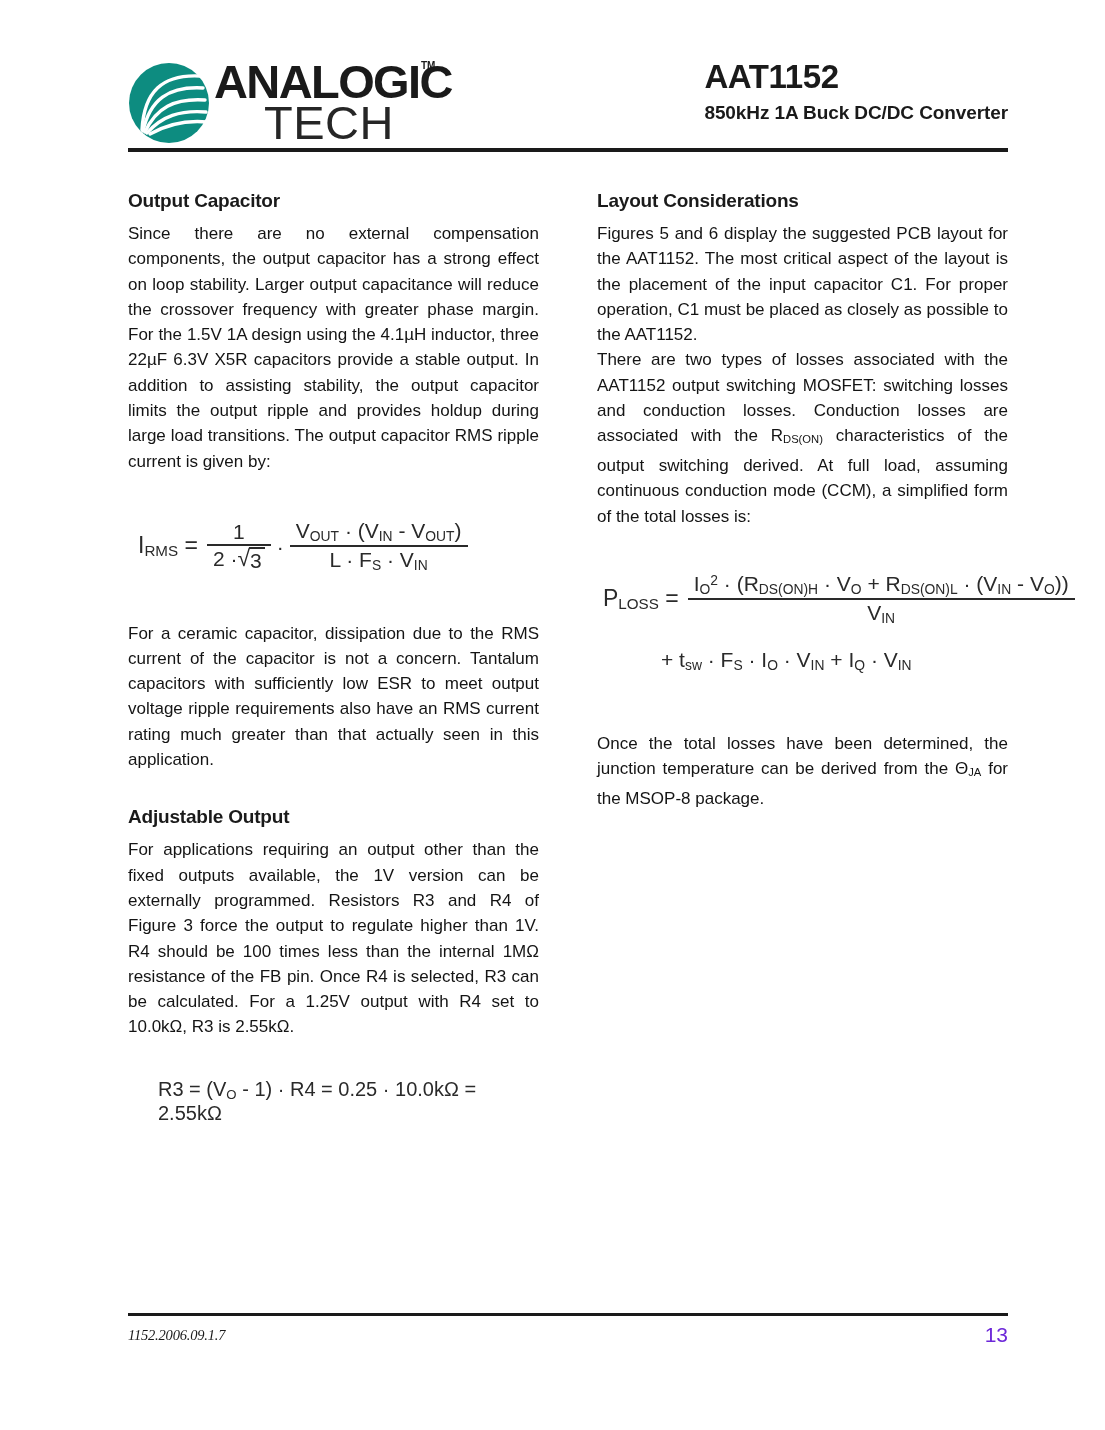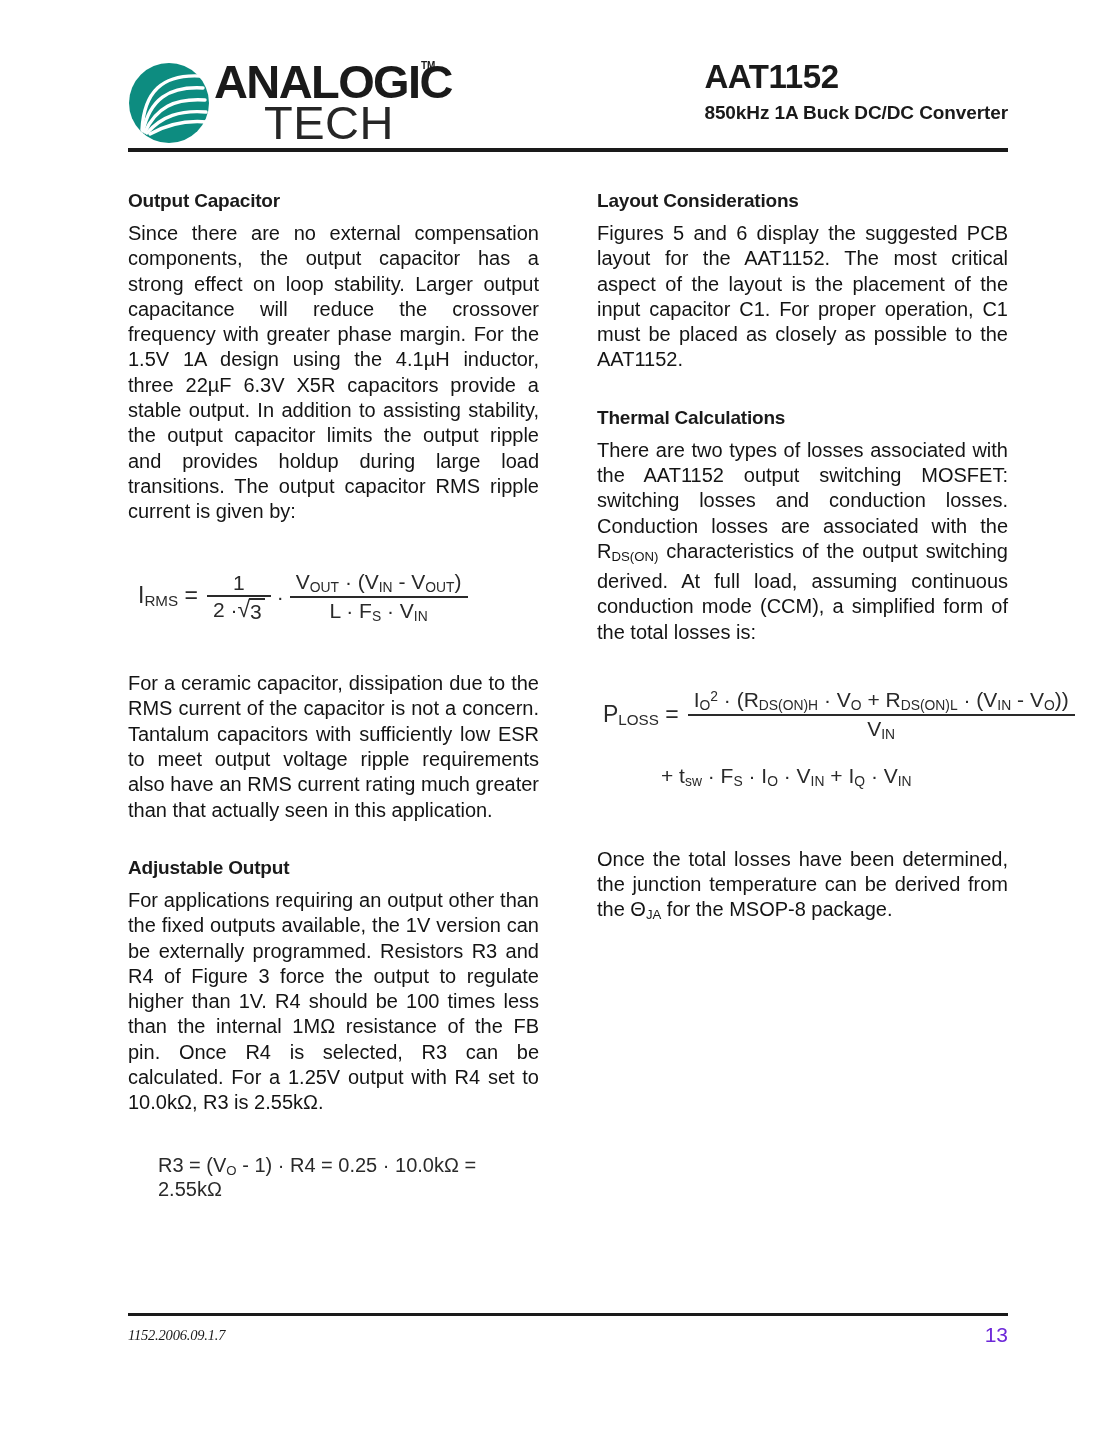--- a/index.html
+++ b/index.html
@@ -125,21 +125,21 @@
   h2.section {
     font-size: 19px;
     font-weight: bold;
     margin: 0 0 9px 0;
     letter-spacing: -0.2px;
     color: #1a1a1a;
   }
   h2.section.spaced { margin-top: 34px; }
 
   p.body {
-    font-size: 20px;
+    font-size: 17px;
     line-height: 25.3px;
     margin: 0 0 0 0;
     text-align: justify;
     text-justify: inter-word;
     color: #141414;
     hyphens: manual;
   }
   p.gap-top { margin-top: 24px; }
 
   sub { font-size: 0.66em; vertical-align: -0.22em; }
@@ -305,21 +305,20 @@
     <div class="eq-block" style="margin-top:38px; padding-left:30px; font-size:20px;">
       <span>R3 = (V</span><sub>O</sub><span> - 1) · R4 = 0.25 · 10.0kΩ = 2.55kΩ</span>
     </div>
   </div>
 
   <div class="col col-right">
 
     <h2 class="section">Layout Considerations</h2>
     <p class="body">Figures 5 and 6 display the suggested PCB layout for the AAT1152. The most critical aspect of the layout is the placement of the input capacitor C1. For proper operation, C1 must be placed as closely as possible to the AAT1152.</p>
 
-    <h2 class="section spaced">Thermal Calculations</h2>
     <p class="body"><span>There are two types of losses associated with the AAT1152 output switching MOSFET: switching losses and conduction losses. Conduction losses are associated with the R</span><sub>DS(ON)</sub><span> characteristics of the output switching derived. At full load, assuming continuous conduction mode (CCM), a simplified form of the total losses is:</span></p>
 
     <div class="eq-block eq-ploss">
       <div class="eq-ploss-row1">
         <span class="lhs"><span>P</span><sub>LOSS</sub>
           <span>=</span></span>
         <span class="frac">
           <span class="num"><span>I</span><sub>O</sub><sup>2</sup><span> · (R</span><sub>DS(ON)H</sub><span> · V</span><sub>O</sub><span> + R</span><sub>DS(ON)L</sub><span> ·  (V</span><sub>IN</sub><span> - V</span><sub>O</sub><span>))</span></span>
           <span class="bar"></span>
           <span class="den"><span>V</span><sub>IN</sub></span>

